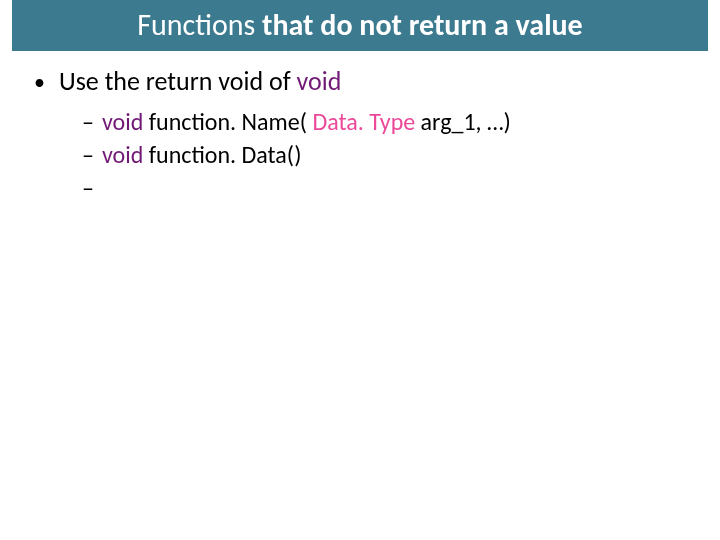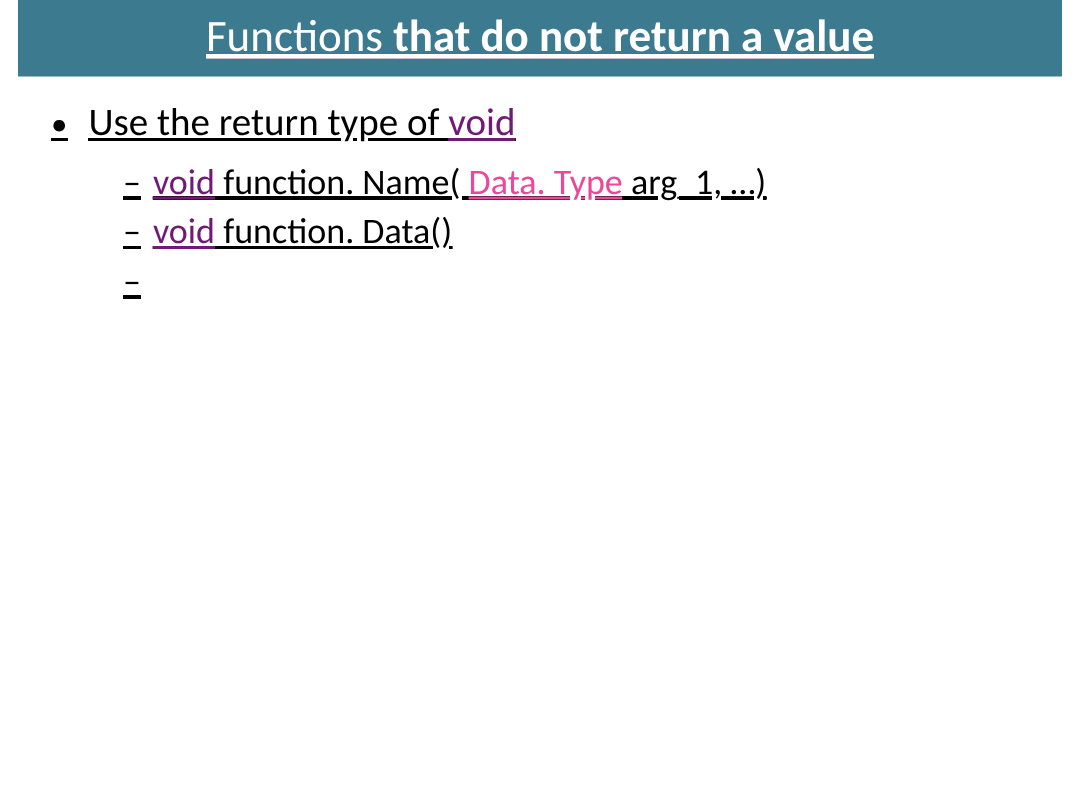--- a/index.html
+++ b/index.html
@@ -1,15 +1,15 @@
 <!DOCTYPE html>
 <html><head>
 <meta charset="utf-8">
 <style>
-  * { margin: 0; padding: 0; box-sizing: border-box; text-decoration: underline; }
+  * { margin: 0; padding: 0; box-sizing: border-box; }
   html, body { width: 720px; height: 540px; font-family: Calibri, 'Segoe UI', Arial, sans-serif; background: #fff; }
   .slide {
     width: 720px;
     height: 540px;
     position: relative;
     background: #fff;
   }
   .title-bar {
     background: #3b7a8f;
     color: #fff;
@@ -56,21 +56,21 @@
 
   <div class="title-bar">
     <span>Functions </span><span class="bold">that do not return a value</span>
   </div>
 
   <div class="content">
 
     <div class="bullet-l1">
       <span class="marker">•</span>
       <span>
-        <span>Use the return type of </span><span class="cls-void">void</span>
+        <span>Use the return void of </span><span class="cls-void">void</span>
       </span>
     </div>
 
     <div class="bullet-l2">
       <span class="marker">–</span>
       <span>
         <span class="cls-void">void</span><span> function. Name( </span><span class="cls-datatype">Data. Type</span><span> arg_1, …)</span>
       </span>
     </div>
 

